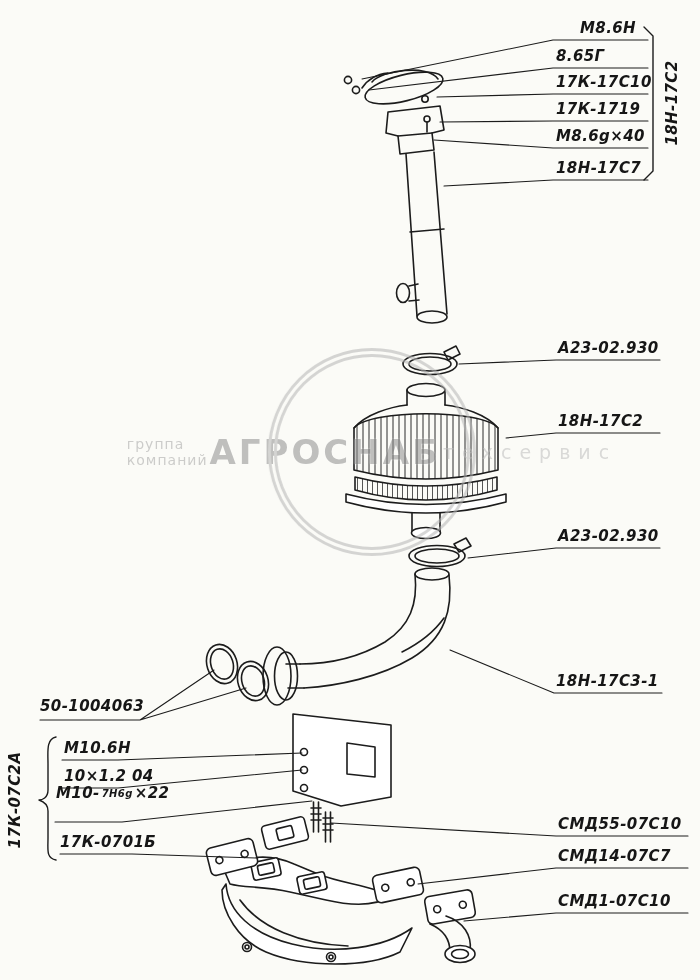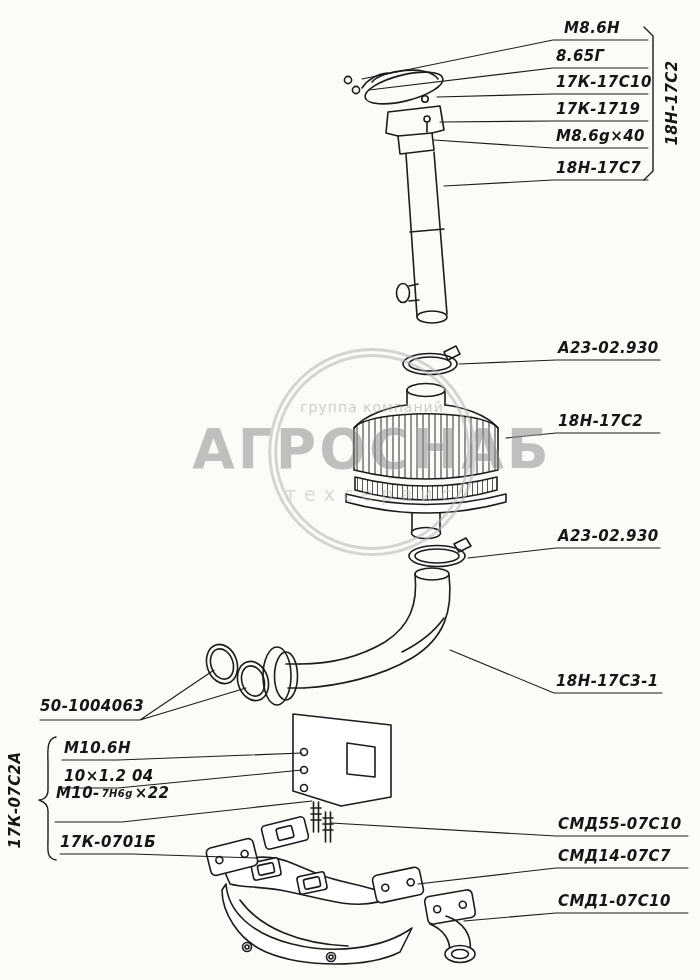--- a/index.html
+++ b/index.html
@@ -10,29 +10,29 @@
     position:absolute; font-style:italic; font-weight:700; font-size:15px;
     color:#161616; letter-spacing:.4px; white-space:nowrap; line-height:1.15;
     font-family:"DejaVu Sans",sans-serif;
   }
   .vert { transform:translate(-50%,-50%) rotate(-90deg); transform-origin:center; }
   .frac-wrap { display:inline-flex; align-items:center; gap:2px; }
   .frac { display:inline-flex; align-items:center; font-size:10px; line-height:1.1; }
   .frac-bar { width:100%; height:1.2px; background:#161616; }
   .watermark {
     position:absolute; left:372px; top:452px; transform:translate(-50%,-50%);
-    display:flex; flex-direction:column; align-items:center; gap:2px;
+    display:flex; flex-direction:row; align-items:center; gap:2px;
     opacity:.55; pointer-events:none;
   }
   .wm-ring {
     position:absolute; left:50%; top:50%; transform:translate(-50%,-50%);
     width:208px; height:208px; border:9px double #b5b5b5; border-radius:50%;
   }
   .wm-top   { font-size:14px; color:#a6a6a6; letter-spacing:1px; }
-  .wm-main  { font-size:55px; font-weight:700; color:#8f8f8f; letter-spacing:3px; text-shadow:0 0 2px #ffffff; }
+  .wm-main  { font-size:34px; font-weight:700; color:#8f8f8f; letter-spacing:3px; text-shadow:0 0 2px #ffffff; }
   .wm-bottom{ font-size:19px; color:#bdbdbd; letter-spacing:8px; }
 </style>
 </head>
 <body>
 
 <div class="page">
 
   <svg class="drawing" viewBox="0 0 700 980" xmlns="http://www.w3.org/2000/svg">
     <defs>
       <pattern id="vhatch" width="6" height="10" patternUnits="userSpaceOnUse">
@@ -199,21 +199,21 @@
     </g>
   </svg>
 
   <div class="watermark">
     <div class="wm-ring"></div>
     <div class="wm-top">группа компаний</div>
     <div class="wm-main">АГРОСНАБ</div>
     <div class="wm-bottom">техсервис</div>
   </div>
 
-  <div class="lbl" style="left:564px; top:20px;font-style:italic;">М8.6Н</div>
+  <div class="lbl" style="left:580px; top:20px;font-style:italic;">М8.6Н</div>
   <div class="lbl" style="left:556px; top:48px;text-align:right;">8.65Г</div>
   <div class="lbl" style="left:556px; top:74px;">17К-17С10</div>
   <div class="lbl" style="left:556px; top:101px;">17К-1719</div>
   <div class="lbl" style="left:556px; top:128px;">М8.6g×40</div>
   <div class="lbl" style="left:556px; top:160px;">18Н-17С7</div>
 
   <div class="lbl vert" style="left:673px; top:103px;">18Н-17С2</div>
 
   <div class="lbl" style="left:558px; top:340px;">А23-02.930</div>
   <div class="lbl" style="left:558px; top:413px;">18Н-17С2</div>

